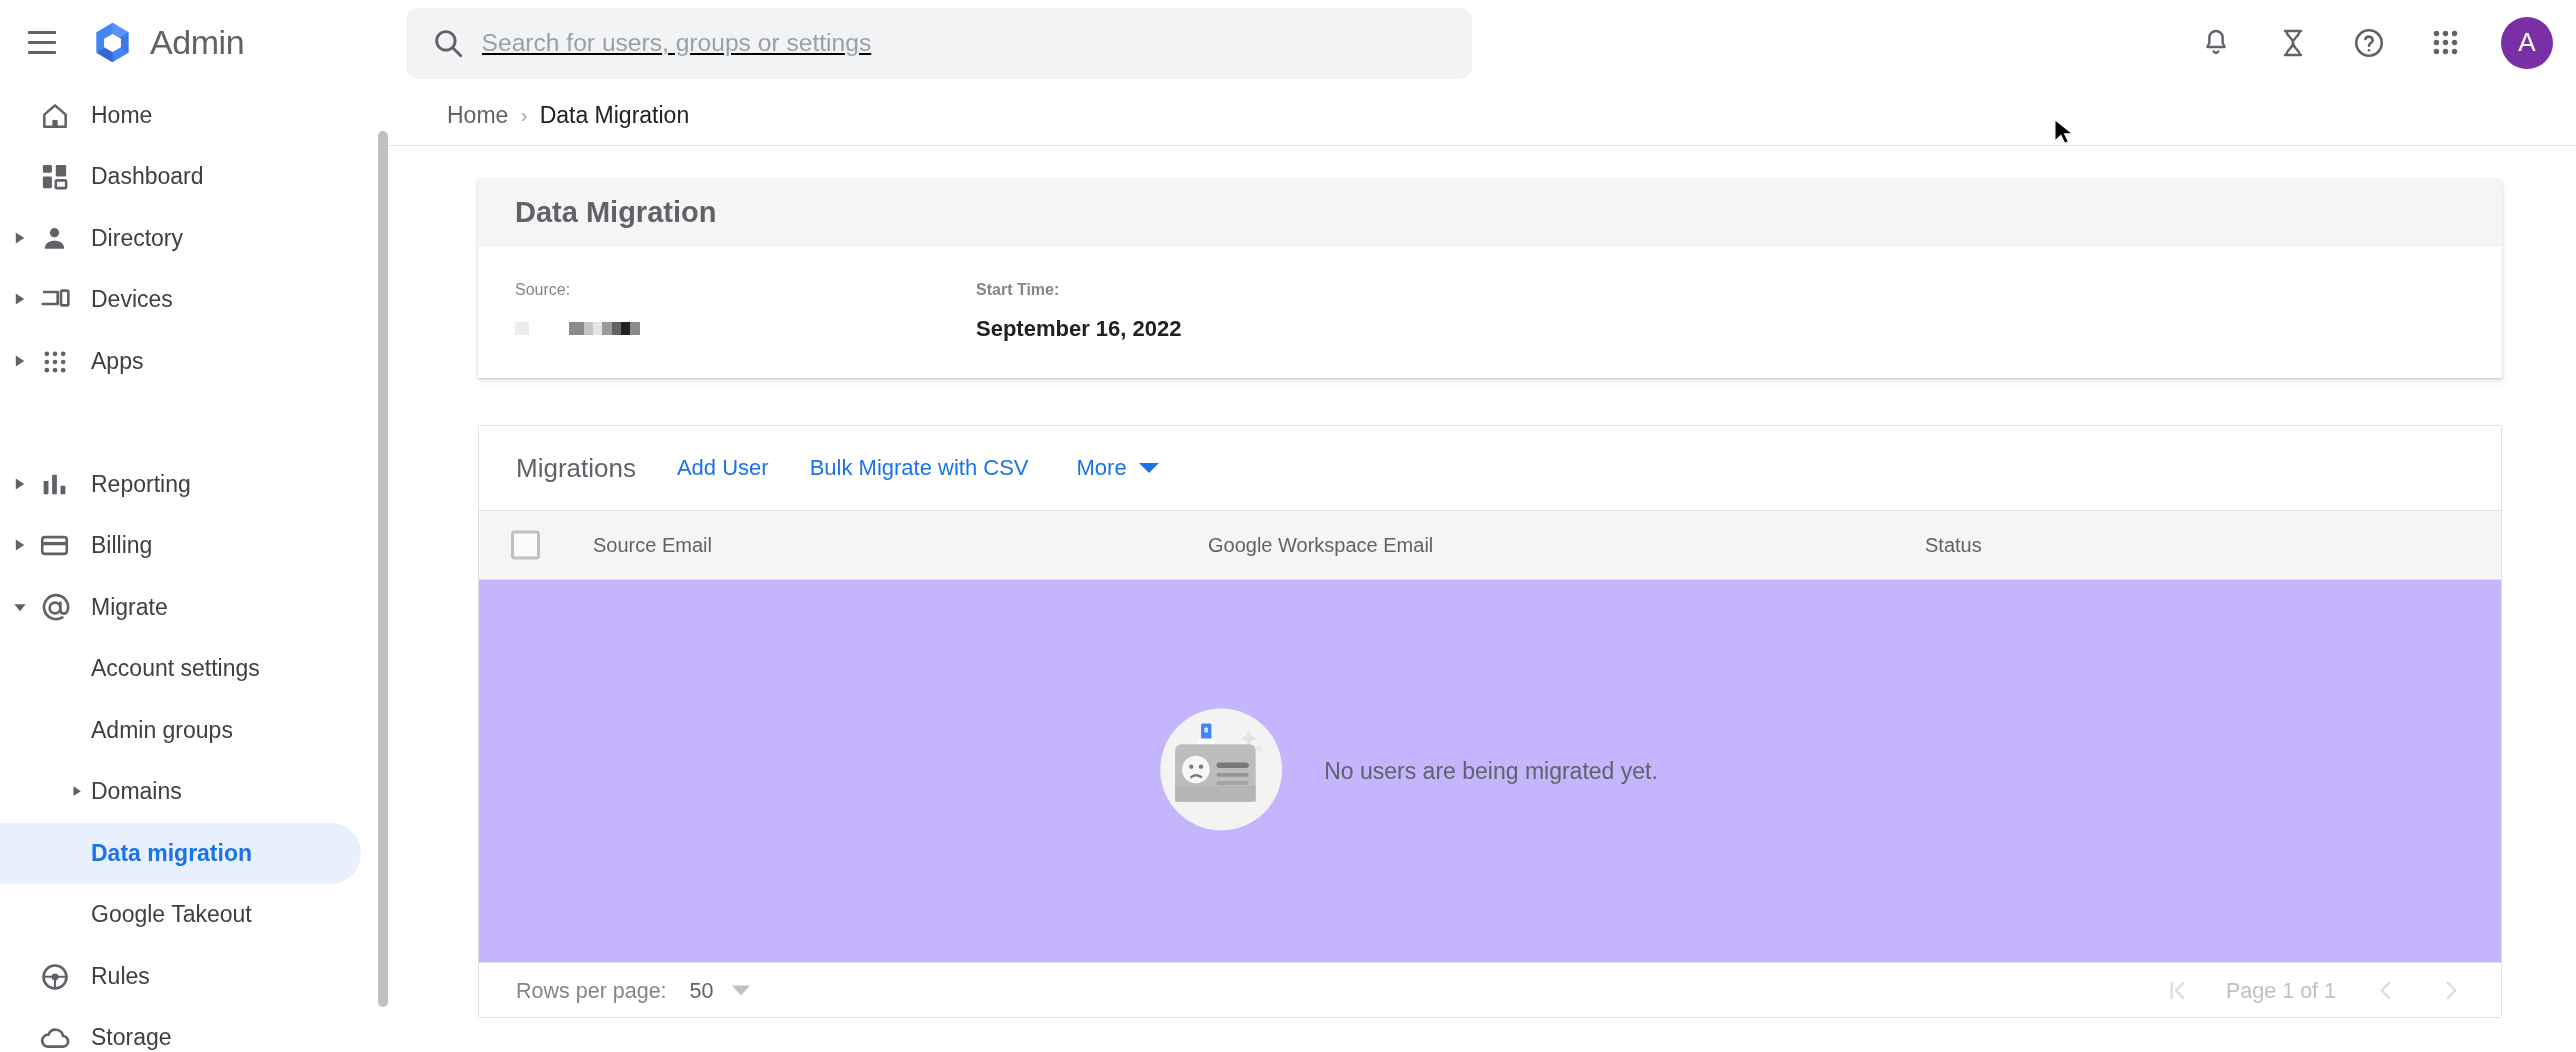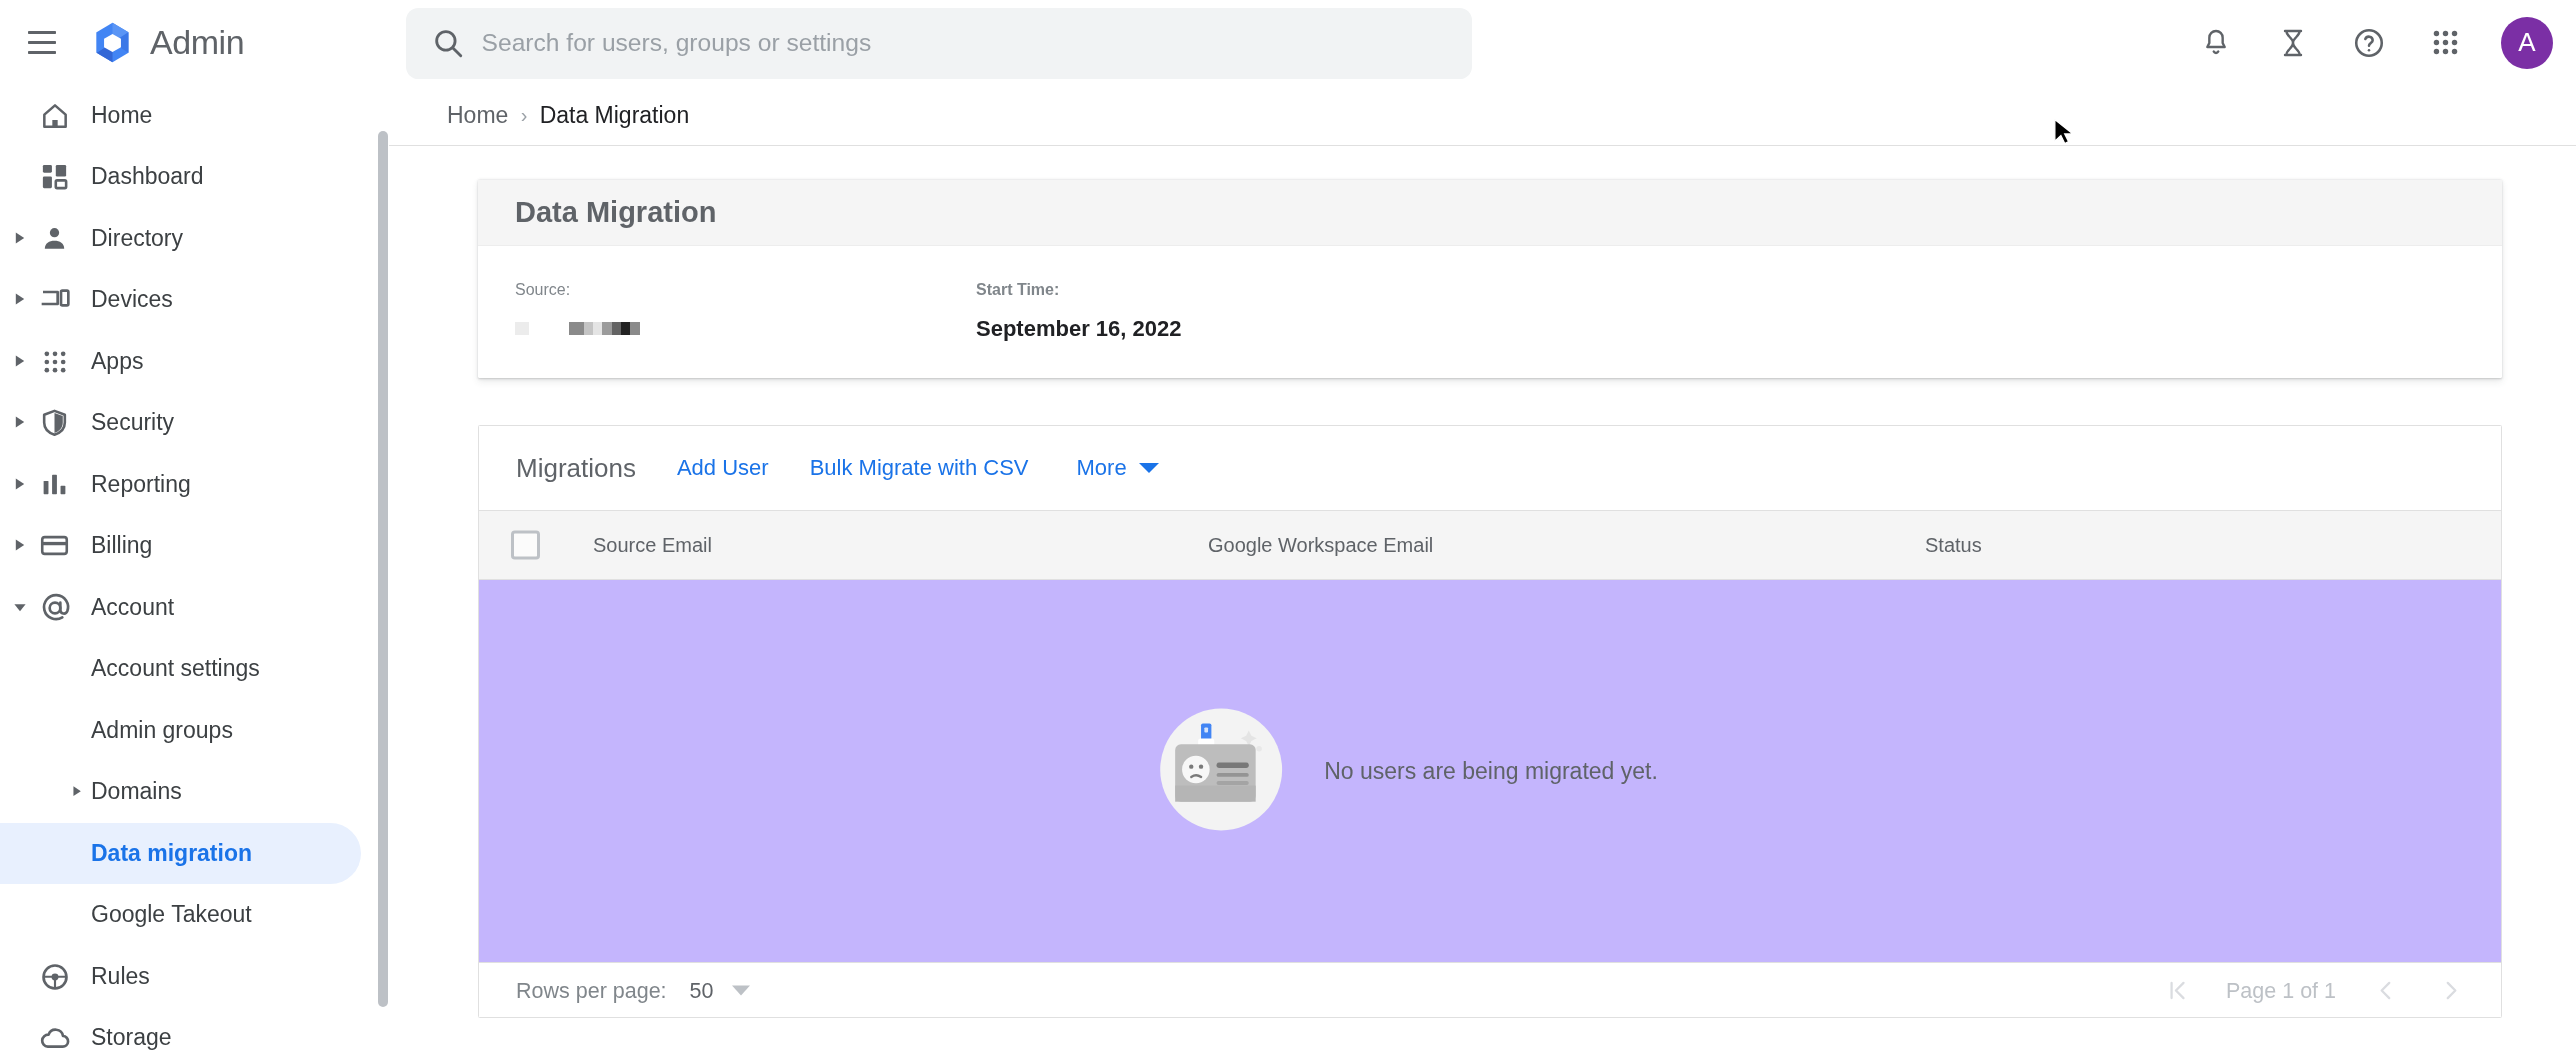--- a/index.html
+++ b/index.html
@@ -25,21 +25,21 @@
   .brand { display: flex; align-items: center; margin-left: 28px; }
   .brand-logo { width: 45px; height: 45px; }
   .brand-name {
     margin-left: 15.4px; font-size: 34px; color: #5f6368; letter-spacing: -0.4px;
   }
 
   .search-wrap {
     position: absolute; left: 406px; top: 7.7px;
     width: 1066px; height: 71px;
     background: #f1f3f4; border-radius: 12.3px;
-    display: flex; align-items: center;
+    display: flex; align-items: center; text-decoration: underline;
   }
   .search-icon { margin-left: 24.6px; width: 34px; height: 34px; flex: none; }
   .search-input {
     flex: 1; border: none; outline: none; background: transparent;
     font-family: "Liberation Sans", sans-serif;
     font-size: 24.6px; color: #3c4043; margin-left: 17px; padding-right: 23px;
   }
   .search-input::placeholder { color: #9aa0a6; }
 
   .top-actions {
@@ -356,34 +356,20 @@
           <circle cx="12" cy="12" r="2"></circle>
           <circle cx="19" cy="12" r="2"></circle>
         <circle cx="5" cy="19" r="2"></circle>
           <circle cx="12" cy="19" r="2"></circle>
           <circle cx="19" cy="19" r="2"></circle>
       </svg>
     </span>
     <span class="nav-label">Apps</span>
   </div>
 
-  <div class="nav-item" style="top:307px;position:absolute;width:361px;">
-    <span class="caret">
-      <svg viewBox="0 0 10 10" width="14" height="14">
-          <path d="M2 1 L8 5 L2 9 Z" fill="#5f6368"></path>
-        </svg>
-    </span>
-    <span class="nav-icon">
-      <svg viewBox="0 0 24 24" width="31" height="31">
-        <path d="M12 3 L20 6 V12 c0 5-3.5 8-8 9.5C7.5 20 4 17 4 12 V6 Z" fill="none" stroke="#5f6368" stroke-width="2" stroke-linejoin="round"></path>
-        <path d="M12 4.6 L18.4 7 V12 c0 4.2-2.8 6.8-6.4 8.1z" fill="#5f6368"></path>
-      </svg>
-    </span>
-    <span class="nav-label">Security</span>
-  </div>
 
   <div class="nav-item" style="top:369px;position:absolute;width:361px;">
     <span class="caret">
       <svg viewBox="0 0 10 10" width="14" height="14">
           <path d="M2 1 L8 5 L2 9 Z" fill="#5f6368"></path>
         </svg>
     </span>
     <span class="nav-icon">
       <svg viewBox="0 0 24 24" width="29" height="29" fill="#5f6368">
         <rect x="3" y="9" width="4" height="11" rx="0.6"></rect>
@@ -414,21 +400,21 @@
       <svg viewBox="0 0 10 10" width="14" height="14">
           <path d="M1 3 L9 3 L5 8 Z" fill="#5f6368"></path>
         </svg>
     </span>
     <span class="nav-icon">
       <svg viewBox="0 0 24 24" width="32" height="32" fill="none" stroke="#5f6368" stroke-width="2">
         <circle cx="12" cy="12" r="4"></circle>
         <path d="M16 8v5.5a2.7 2.7 0 0 0 5.2 1A9 9 0 1 0 17.5 19" stroke-linecap="round"></path>
       </svg>
     </span>
-    <span class="nav-label">Account</span>
+    <span class="nav-label">Migrate</span>
   </div>
 
   <div class="nav-item sub" style="top:553px;position:absolute;width:361px;">
     <span class="nav-label">Account settings</span>
   </div>
 
   <div class="nav-item sub" style="top:615px;position:absolute;width:361px;">
     <span class="nav-label">Admin groups</span>
   </div>
 

